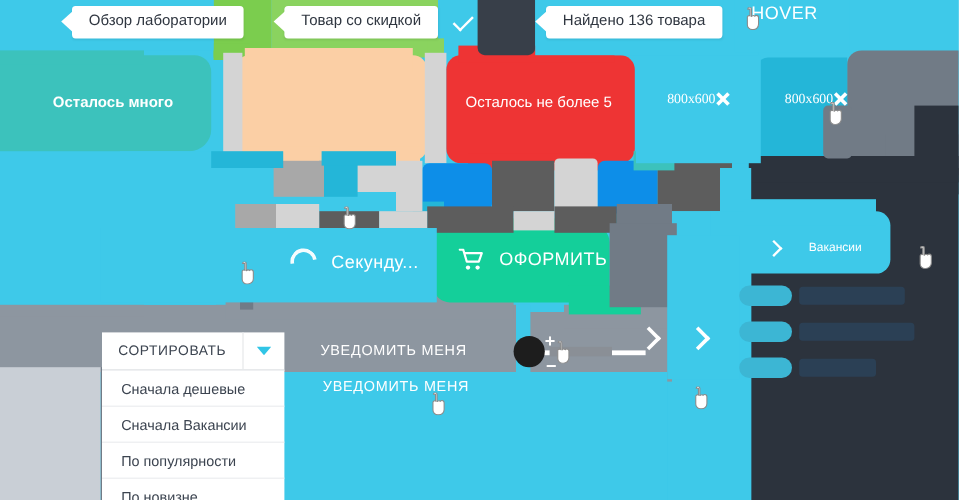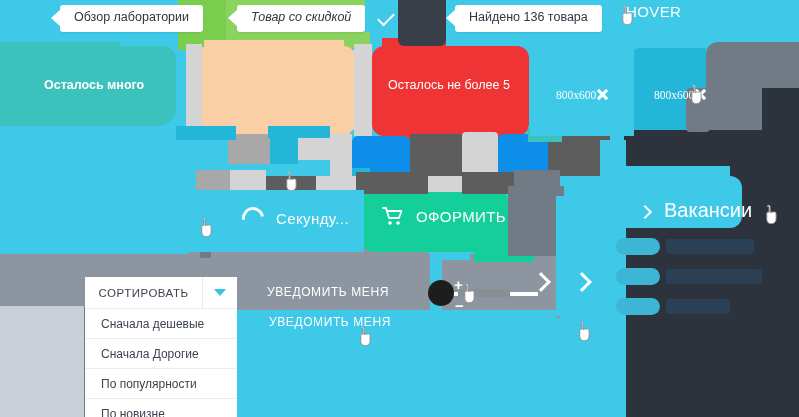--- a/index.html
+++ b/index.html
@@ -154,21 +154,20 @@
   .notify.on-cyan  { color: #ffffff; }
 
   
   .ph {
     position: absolute;
     display: flex;
     align-items: center;
     color: #ffffff;
     font-size: 11.5px;
     font-family: "Liberation Serif", serif;
-    margin-top: 12px;
   }
   .x-icon {
     position: relative;
     width: 13px; height: 13px; display: block;
   }
   .x-icon::before, .x-icon::after {
     content: "";
     position: absolute;
     left: 0; top: 5px;
     width: 13px; height: 3px;
@@ -205,23 +204,23 @@
     color: #ffffff;
     font-size: 15px;
     letter-spacing: .4px;
   }
 
   
   .vacancy {
     position: absolute;
     display: flex;
     align-items: center;
-    gap: 14px;
+    gap: 24px;
     color: #ffffff;
-    font-size: 20px;
+    font-size: 10px;
   }
 
   
   .slider-track {
     position: absolute;
     height: 4px;
     background: #ffffff;
   }
   .slider-fill {
     position: absolute;
@@ -365,21 +364,21 @@
     <div class="blob bg-cyan" style="left:430px;top:254px;width:12px;height:56px;"></div>
     <div class="blob bg-cyan" style="left:556px;top:196px;width:60px;height:120px;"></div>
     <div class="blob bg-slate" style="left:84px;top:306px;width:2px;height:111px;"></div>
 
     <div class="blob bg-cyan-dark" style="left:176px;top:126px;width:60px;height:14px;"></div>
     <div class="blob bg-cyan-dark" style="left:268px;top:126px;width:62px;height:12px;"></div>
   </div>
 
   <div class="tooltip" style="left:60px;top:5px;">Обзор лаборатории</div>
 
-  <div class="tooltip" style="left:237px;top:5px;font-style:italic;">Товар со скидкой</div>
+  <div class="tooltip" style="left:237px;top:5px;">Товар со скидкой</div>
 
   <div class="tooltip" style="left:455px;top:5px;">Найдено 136 товара</div>
 
   <div class="check" style="left:378px;top:13px;"></div>
 
   <div class="hover-text" style="left:626px;top:3px;">HOVER</div>
 
   <div class="stock-label" style="left:44px;top:78px;font-weight:bold;">Осталось много</div>
   <div class="stock-label" style="left:388px;top:78px;">Осталось не более 5</div>
 
@@ -411,21 +410,21 @@
 
   <div class="sort-wrap" style="left:85px;top:277px;">
     <div class="sort-head">
       <span class="txt">СОРТИРОВАТЬ</span>
       <span class="arrow-cell">
         <span class="caret-down"></span>
       </span>
     </div>
     <div class="sort-list">
       <div class="sort-item">Сначала дешевые</div>
-      <div class="sort-item">Сначала Дорогие</div>
+      <div class="sort-item">Сначала Вакансии</div>
       <div class="sort-item">По популярности</div>
       <div class="sort-item">По новизне</div>
     </div>
   </div>
 
   <div class="notify on-gray" style="left:267px;top:285px;">УВЕДОМИТЬ МЕНЯ</div>
   <div class="notify on-cyan" style="left:269px;top:315px;">УВЕДОМИТЬ МЕНЯ</div>
 
   <div class="vacancy" style="left:640px;top:199px;">
     <span style="position:relative;width:10px;height:14px;display:inline-block;">

